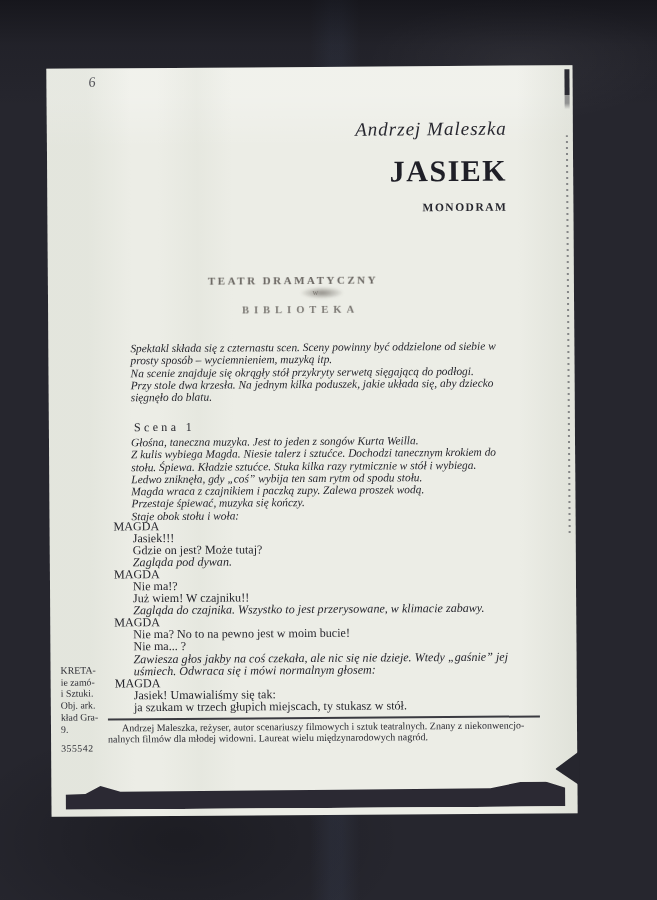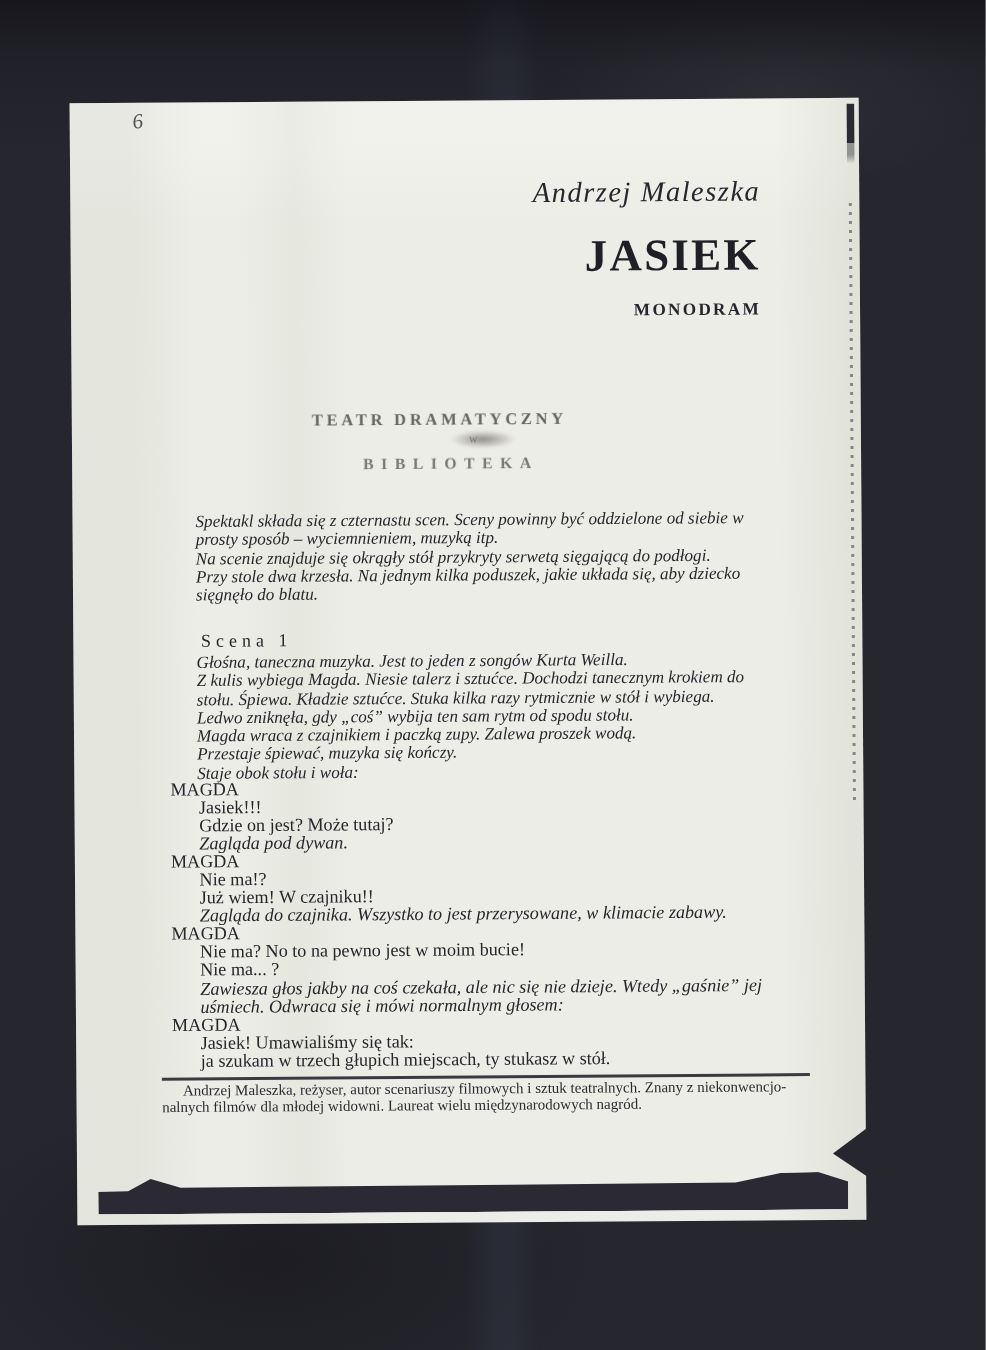--- a/index.html
+++ b/index.html
@@ -130,16 +130,25 @@
     <div class="s">Jasiek! Umawialiśmy się tak:</div>
     <div class="s">ja szukam w trzech głupich miejscach, ty stukasz w stół.</div>
   </div>
 
   <div class="footrule"></div>
   <div class="footnote">
     <div class="fl1">Andrzej Maleszka, reżyser, autor scenariuszy filmowych i sztuk teatralnych. Znany z niekonwencjo-</div>
     <div>nalnych filmów dla młodej widowni. Laureat wielu międzynarodowych nagród.</div>
   </div>
 
+  <div class="colophon">
+    <div>KRETA-</div>
+    <div>ie zamó-</div>
+    <div>i Sztuki.</div>
+    <div>Obj. ark.</div>
+    <div>kład Gra-</div>
+    <div>9.</div>
+    <div class="serial">355542</div>
+  </div>
 
   <div class="bottom-band"></div>
   <div class="corner-notch"></div>
 </div>
 
 </body></html>

